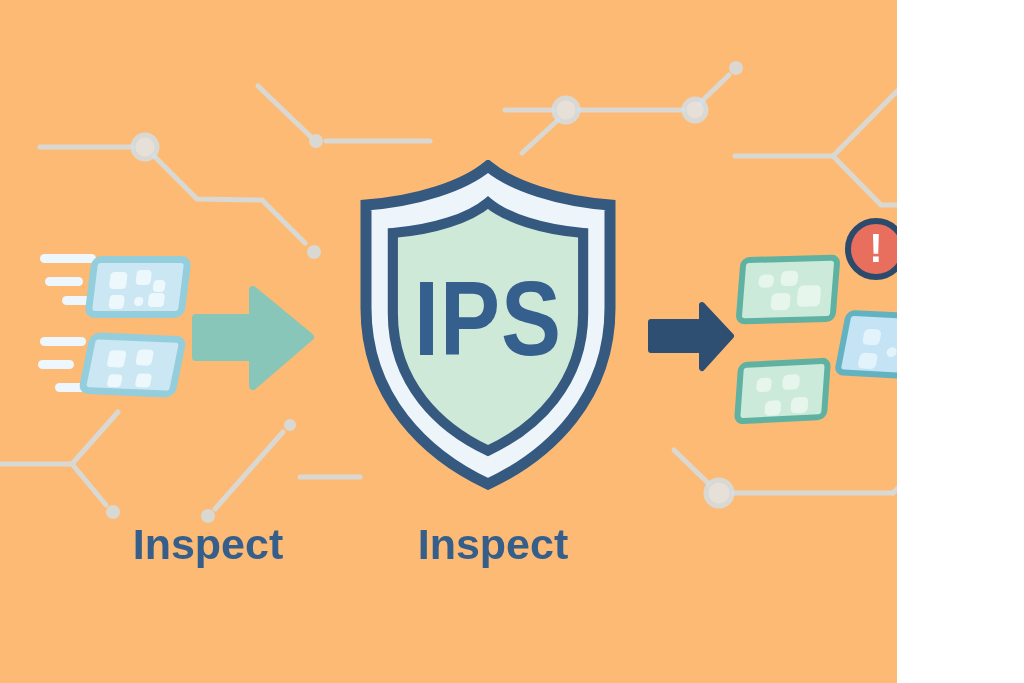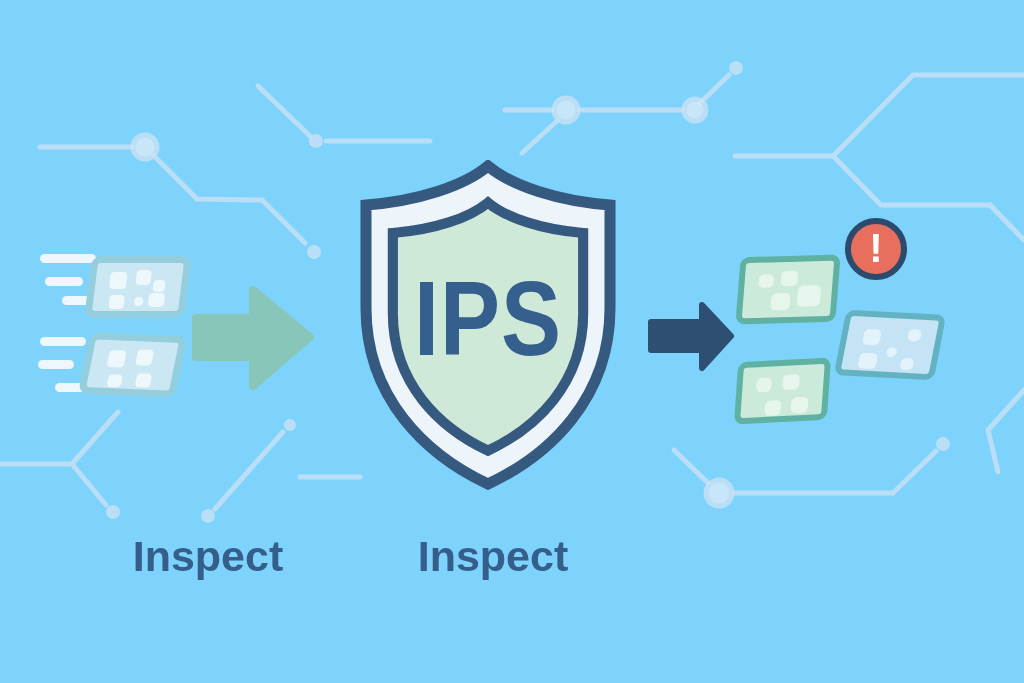--- a/index.html
+++ b/index.html
@@ -1,17 +1,17 @@
 <!DOCTYPE html>
 <html><head>
 <meta charset="utf-8">
 <style>
   html,body{margin:0;padding:0;}
   body{width:1024px;height:683px;overflow:hidden;font-family:"Liberation Sans",sans-serif;}
-  .canvas{position:relative;width:1024px;height:683px;background:#7dd3fc;overflow:hidden;}
+  .canvas{position:relative;width:897px;height:683px;background:#fdba74;overflow:hidden;}
   .layer{position:absolute;left:0;top:0;}
 
   
   .packet{position:absolute;box-sizing:border-box;border-radius:10px;}
   .packet .sq{position:absolute;border-radius:4px;}
   .packet.blue-in{background:#cae7f3;border:7px solid #94cedc;}
   .packet.blue-in .sq{background:#ecf8fc;}
   .packet.green-out{background:#cceada;border:6px solid #5fb1a2;border-radius:9px;}
   .packet.green-out .sq{background:#e6f6ec;border-radius:5px;}
   .packet.blue-out{background:#c4e3f5;border:6px solid #62b2c1;border-radius:9px;}
@@ -25,21 +25,21 @@
     font-size:90px;line-height:100px;font-weight:700;color:#35608d;letter-spacing:1px;
     transform:scaleY(1.18);transform-origin:center;}
 
   
   .alert-badge{position:absolute;left:845px;top:218px;width:62px;height:62px;border-radius:50%;
     background:#e86f5d;border:6px solid #2c4a6b;box-sizing:border-box;
     display:flex;align-items:center;justify-content:center;}
   .alert-badge span{color:#ffffff;font-weight:700;font-size:40px;line-height:1;transform:translateY(-1px);}
 
   
-  .stage-label{position:absolute;top:532px;width:220px;text-align:center;
+  .stage-label{position:absolute;top:520px;width:220px;text-align:center;
     font-size:43px;line-height:48px;font-weight:700;color:#355f8a;}
   .stage-label.l1{left:98px;}
   .stage-label.l2{left:383px;}
   .stage-label.l3{left:702px;}
 </style>
 </head>
 <body>
 
 <div class="canvas">
 

